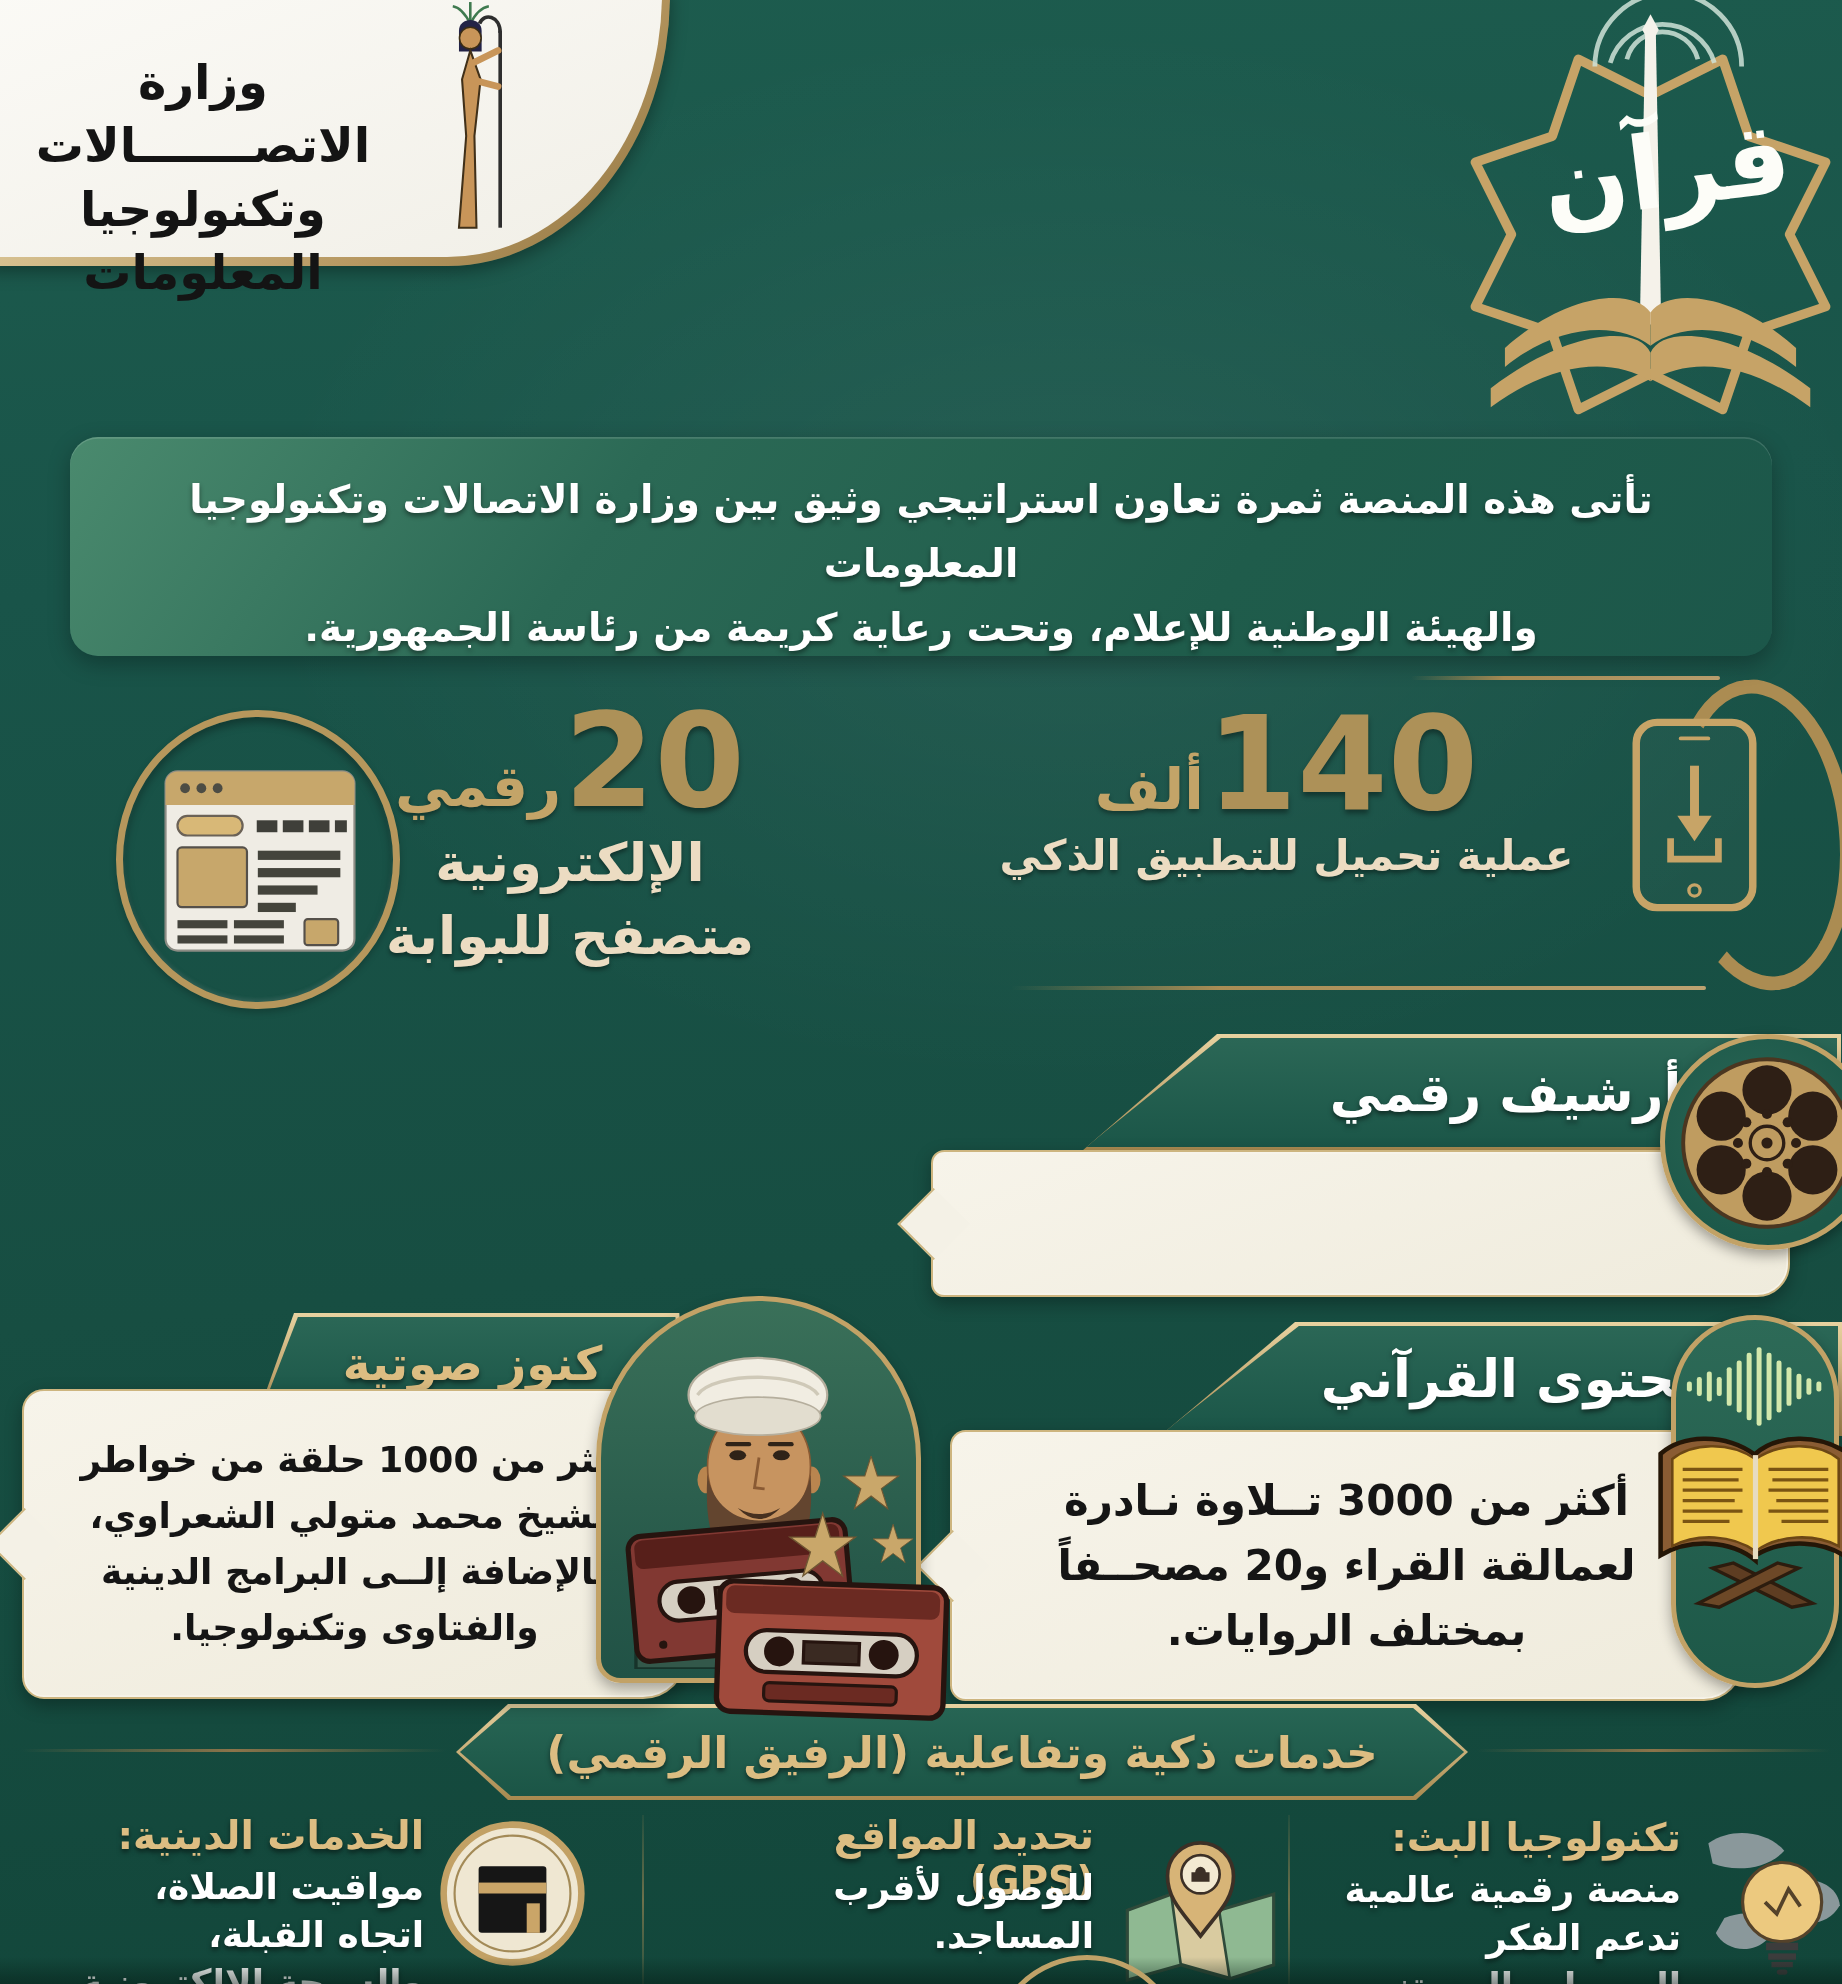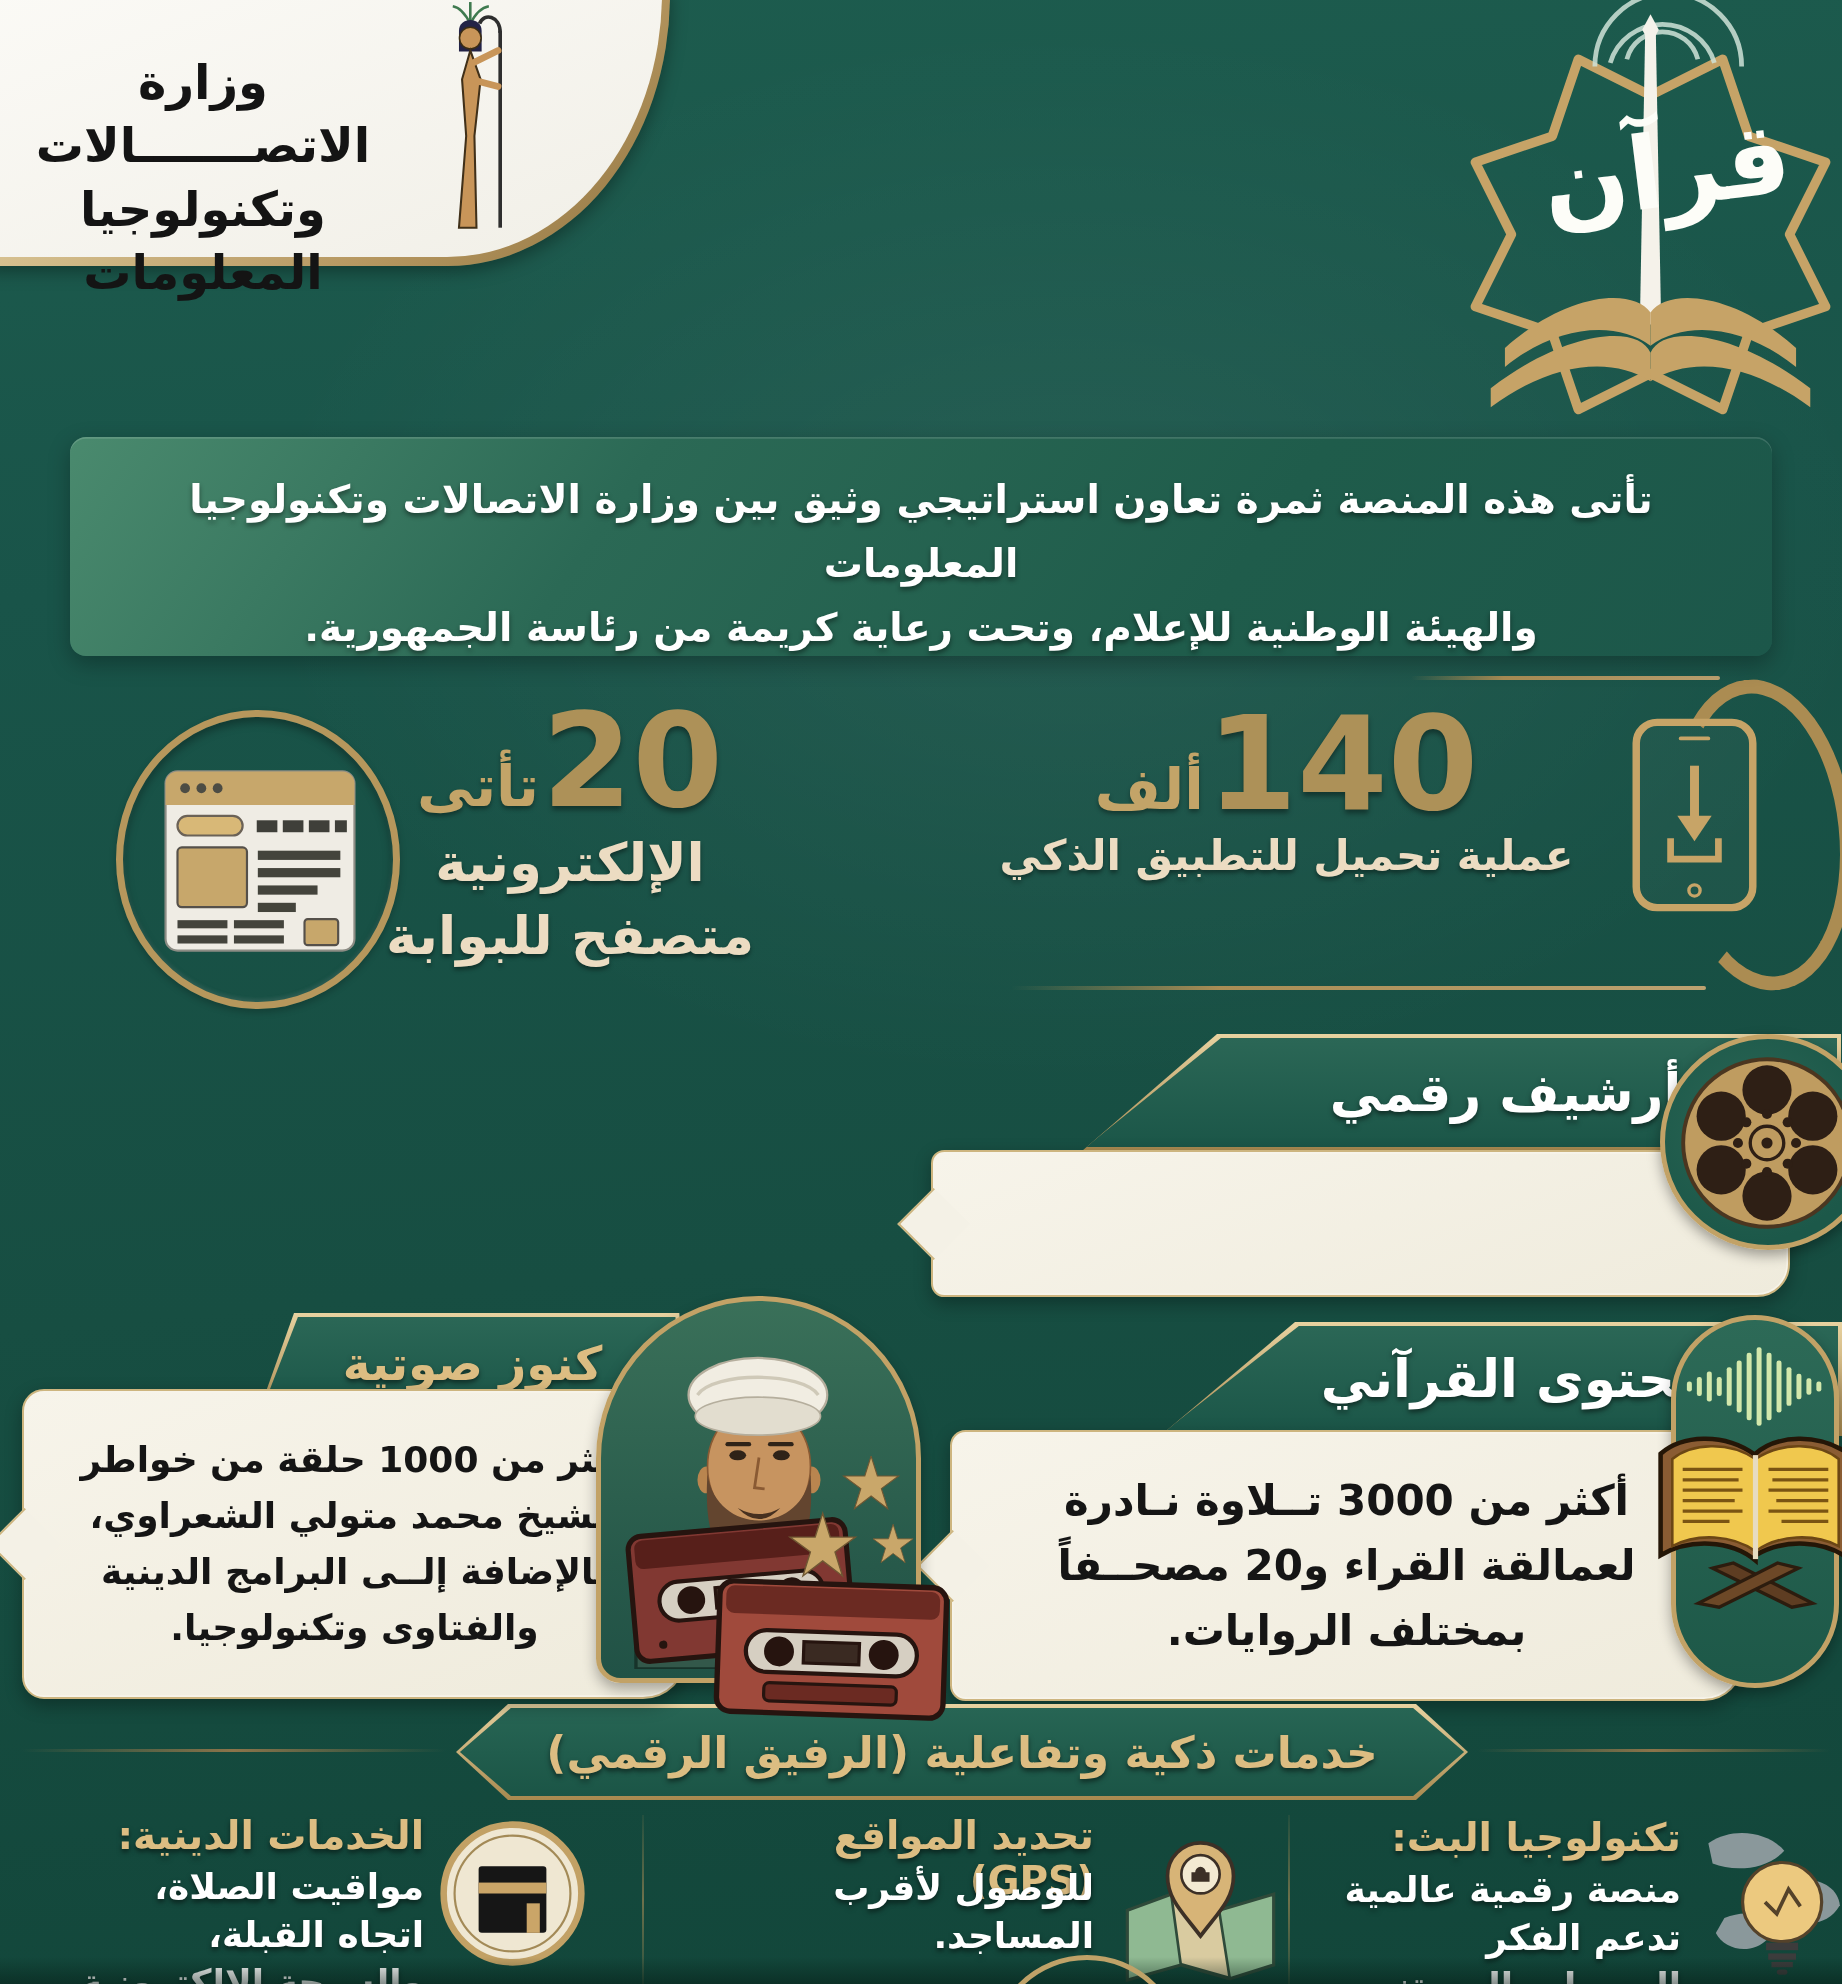--- a/index.html
+++ b/index.html
@@ -13,21 +13,21 @@
   .gov-gold{left:-13.2px;top:-13.2px;width:684px;height:279px;background:linear-gradient(135deg,#efe0b4,#b4955e 70%,#8f7340);border-radius:0 0 222px 0 / 0 0 271px 0;box-shadow:0 5.5px 16.5px rgba(0,0,0,.35);}
   .gov-card{left:-13.2px;top:-13.2px;width:676px;height:270px;background:linear-gradient(160deg,#fbfaf6,#f1efe7);border-radius:0 0 215px 0 / 0 0 264px 0;}
   .ministry{left:13.2px;top:64px;width:408px;text-align:center;font-weight:bold;font-size:48px;line-height:1.32;color:#141414;}
 
   
   .title{left:634px;top:29px;width:915px;text-align:center;font-weight:bold;color:#ffffff;}
   .title .t1,.title .t2{font-size:93px;line-height:1.52;text-shadow:0 5px 8.8px rgba(0,0,0,.55),0 1.1px 1.1px rgba(0,0,0,.35);}
   .title .t3{font-size:87px;line-height:1.5;color:#dcbd82;text-shadow:0 5px 8.8px rgba(0,0,0,.55),0 1.1px 1.1px rgba(0,0,0,.3);}
 
   
-  .intro{left:71px;top:437px;width:1702px;height:219px;border-radius:16px;
+  .intro{left:71px;top:437px;width:1702px;height:219px;border-radius:28px;
     background:linear-gradient(125deg,#4a8a6e 0%,#2b6955 32%,#1f5c4b 68%,#1c574a 100%);
     box-shadow:0 7.7px 22px rgba(0,0,0,.28),inset 0 1.7px 0 rgba(255,255,255,.14);}
   .intro-text{padding:31px 44px 0;font-size:39px;font-weight:bold;color:#fff;text-align:center;line-height:1.64;text-shadow:0 2.8px 5px rgba(0,0,0,.45);}
 
   
   .ring{left:117px;top:710px;width:284px;height:299px;border:7.7px solid #b6975c;border-radius:50%;
     box-shadow:inset 0 4.4px 10px rgba(0,0,0,.35),0 3.3px 7.7px rgba(0,0,0,.22),inset 0 -2.2px 4.4px rgba(255,255,255,.12);}
   .stat-block{text-align:center;font-weight:bold;}
   .stat-num{font-size:130px;color:#ad9158;line-height:1;letter-spacing:2.2px;text-shadow:0 3.9px 5.5px rgba(0,0,0,.38);}
   .stat-unit{font-size:57px;color:#c3a468;text-shadow:0 2.8px 4.4px rgba(0,0,0,.35);}
@@ -160,21 +160,21 @@
       <rect x="28" y="284" width="92" height="15"></rect>
         <rect x="132" y="284" width="92" height="15"></rect>
       <rect x="28" y="312" width="92" height="15"></rect>
         <rect x="132" y="312" width="92" height="15"></rect>
     </g>
     <rect x="262" y="282" width="62" height="48" rx="6" fill="#c7a76b" stroke="#55504a" stroke-width="4"></rect>
   </svg>
   <div class="abs stat-block portal-block">
     <div>
       <span class="stat-num">20</span>
-      <span class="stat-unit">تأتى</span>
+      <span class="stat-unit">رقمي</span>
     </div>
     <div class="stat-line">الإلكترونية</div>
     <div class="stat-line">متصفح للبوابة</div>
   </div>
 
   <div class="abs stat-block app-block">
     <div>
       <span class="stat-num">140</span>
       <span class="stat-unit">ألف</span>
     </div>

